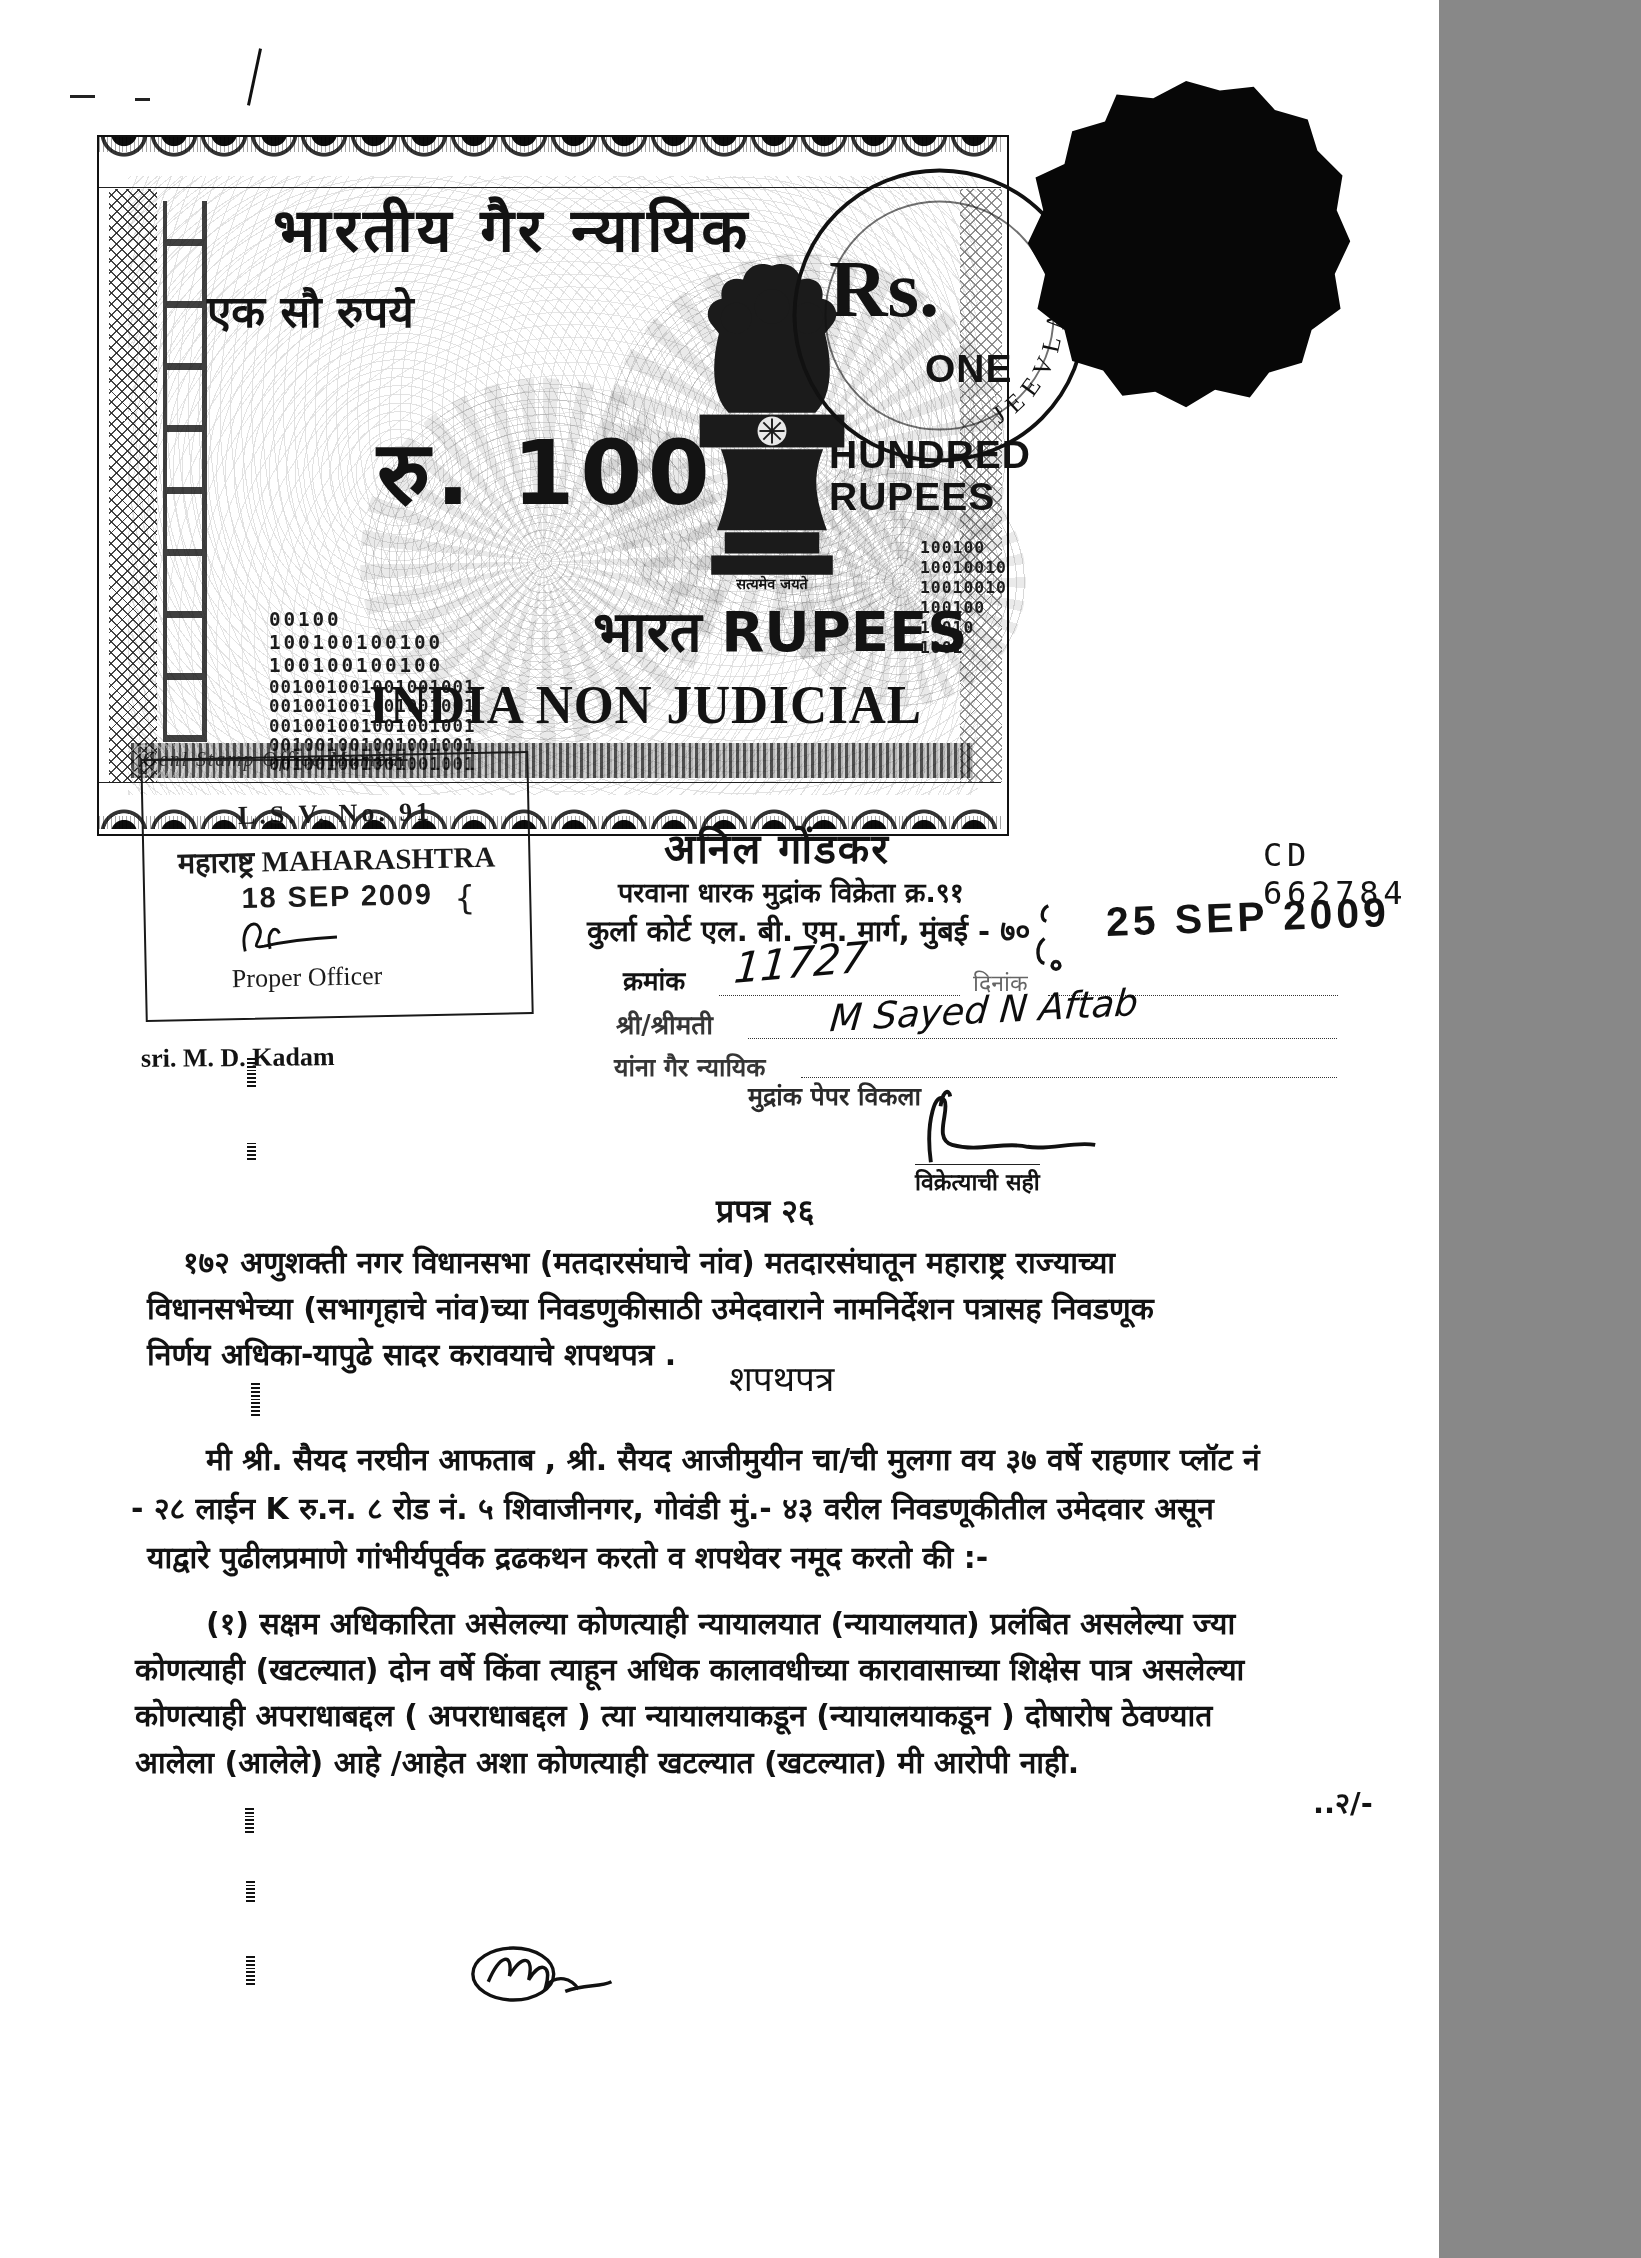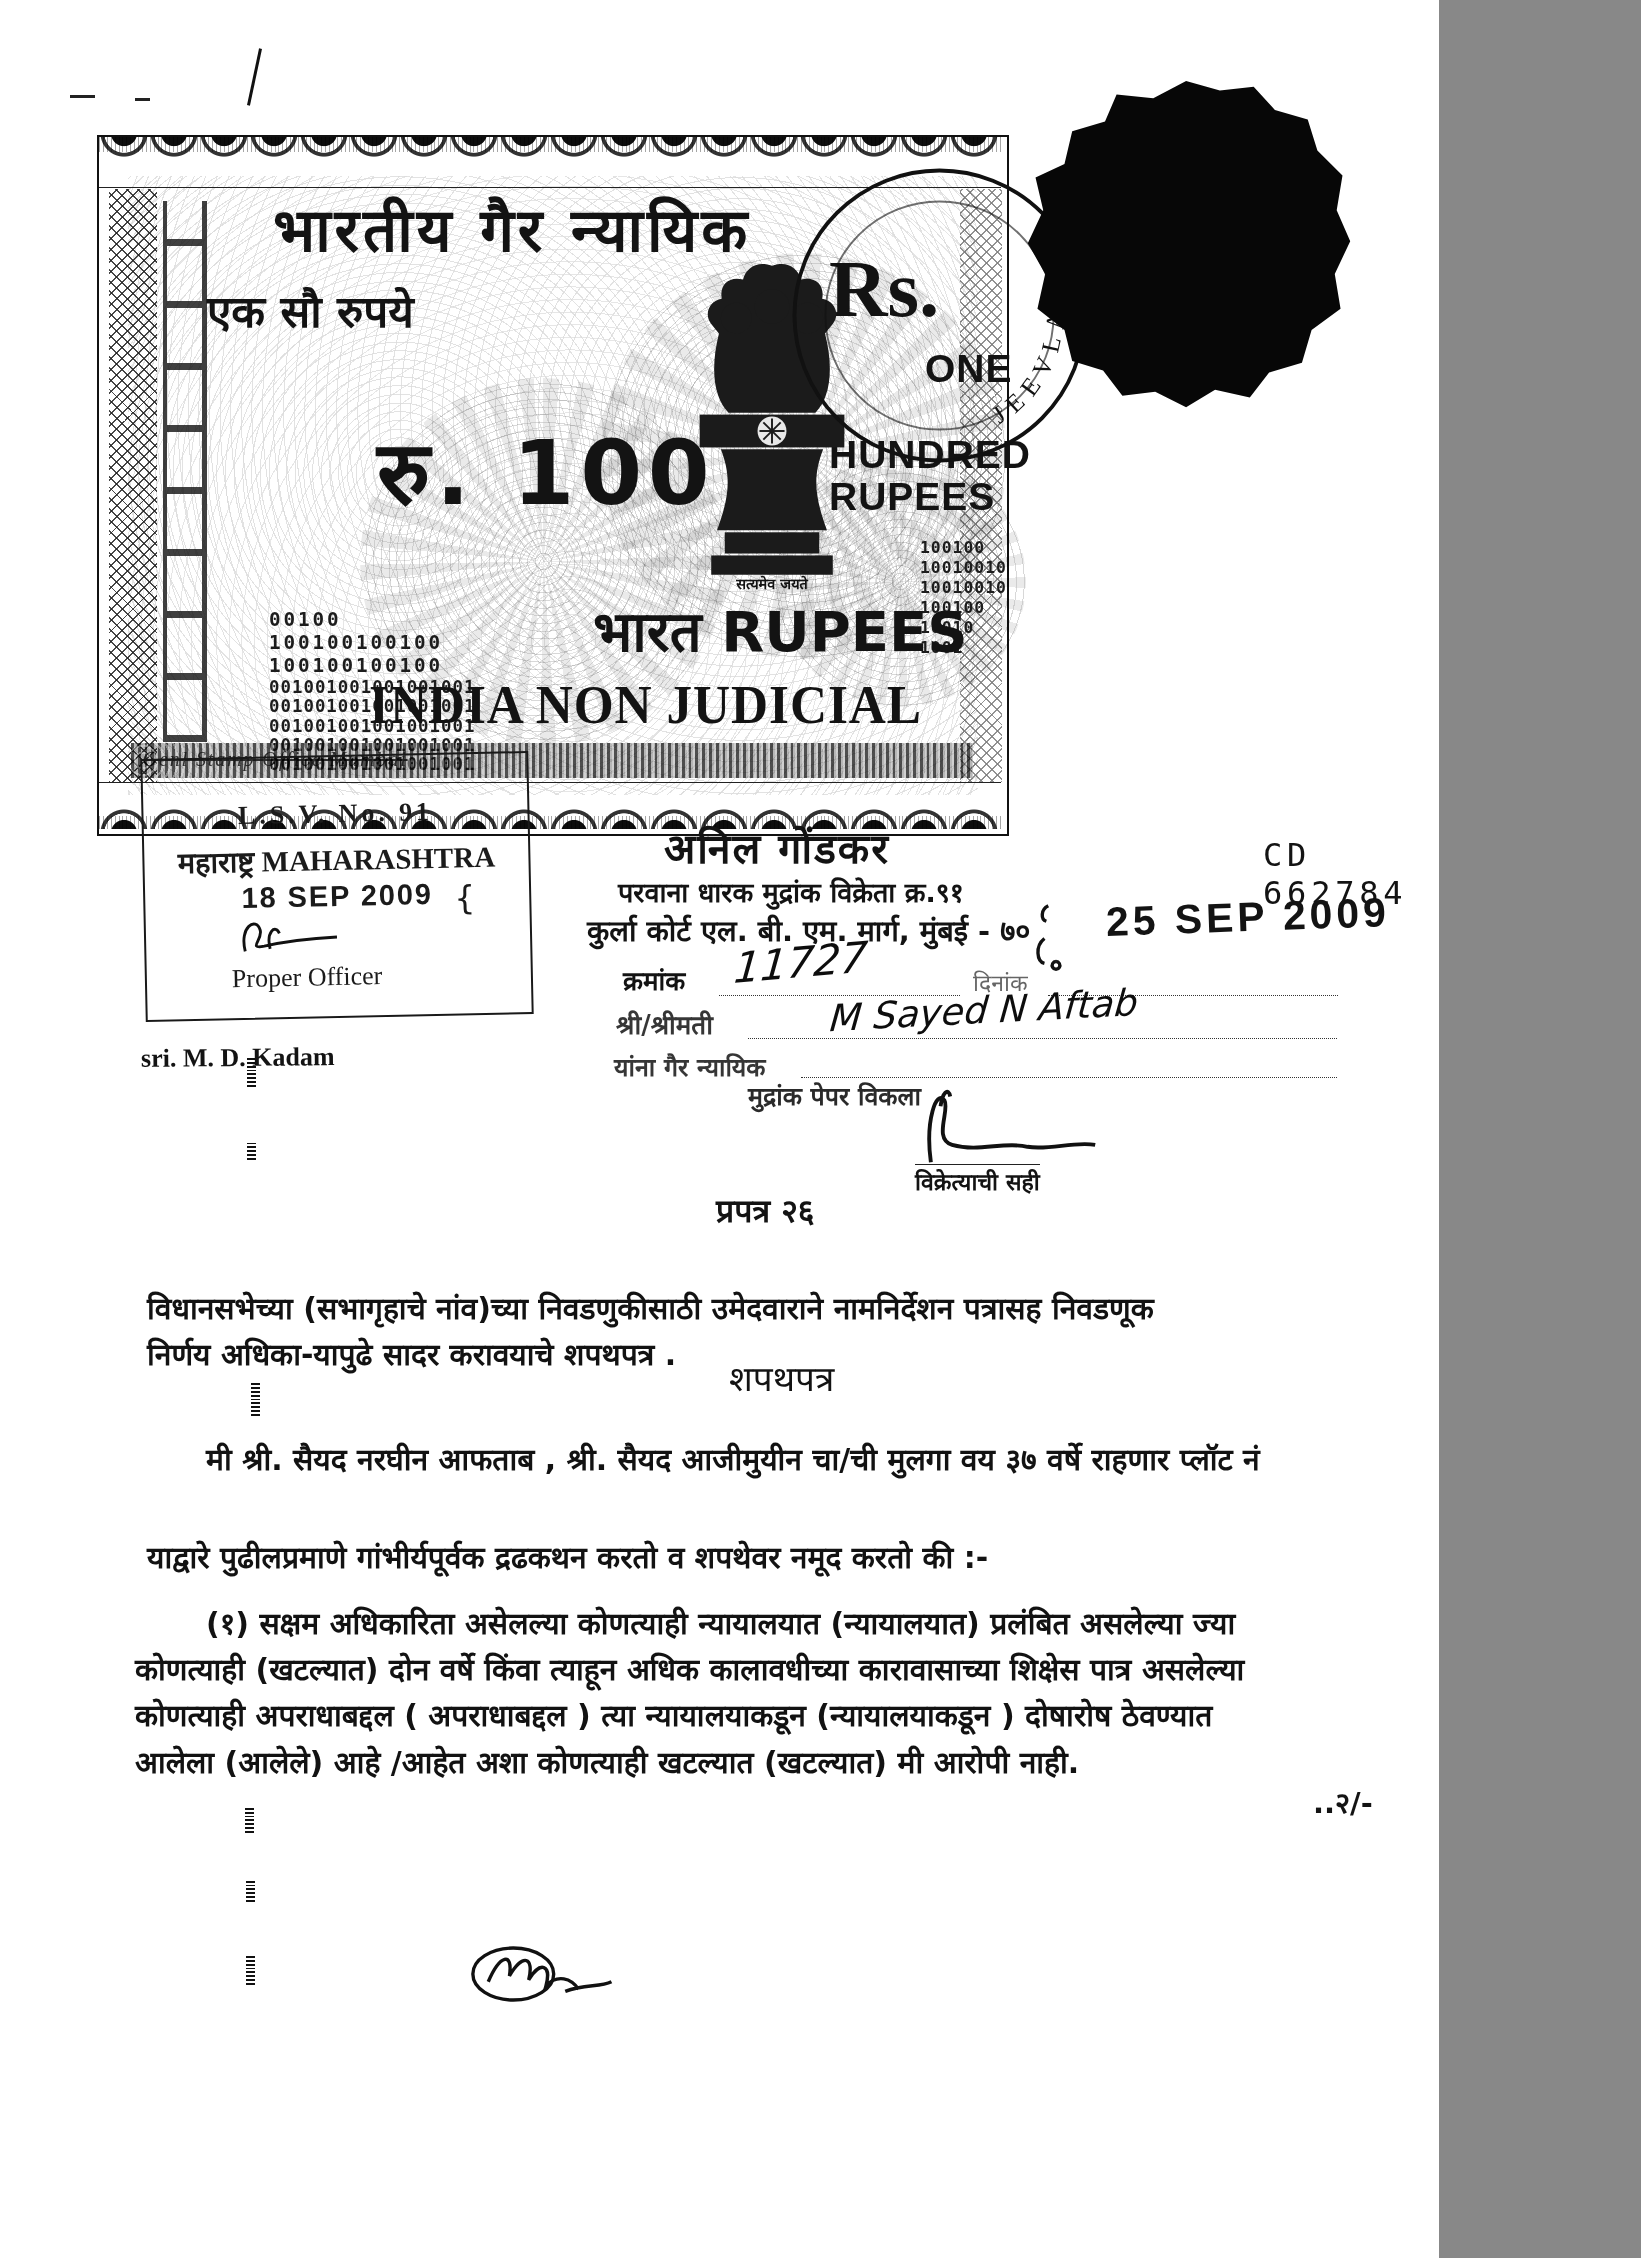--- a/index.html
+++ b/index.html
@@ -187,26 +187,28 @@
     <path d="M18,6 C10,10 10,20 16,22 M14,40 C4,48 6,64 14,66 M26,64 a4,4 0 1,0 .1,0" stroke="#111" stroke-width="3.5" fill="none"></path>
   </svg>
 
   <svg class="abs" style="left:898px;top:1081px" width="203" height="89" viewBox="0 0 210 92">
     <path d="M34,84 C28,40 40,8 48,20 C54,30 36,60 56,66 C84,74 110,62 134,68 C156,72 182,62 204,66 M44,26 C46,12 52,6 54,16" stroke="#111" stroke-width="4" fill="none"></path>
   </svg>
   <div class="abs dev" style="left:915px;top:1164px;font-size:23px;font-weight:600;border-top:1.9px solid #222;padding-top:0">विक्रेत्याची सही</div>
 
   <div class="abs dev" style="left:716px;top:1188px;font-size:32px;font-weight:bold">प्रपत्र २६</div>
 
+  <div class="abs dev para" style="left:183px;top:1241px">१७२ अणुशक्ती नगर विधानसभा (मतदारसंघाचे नांव) मतदारसंघातून महाराष्ट्र राज्याच्या</div>
   <div class="abs dev para" style="left:147px;top:1287px">विधानसभेच्या (सभागृहाचे नांव)च्या निवडणुकीसाठी उमेदवाराने नामनिर्देशन पत्रासह निवडणूक</div>
   <div class="abs dev para" style="left:147px;top:1333px">निर्णय अधिका-यापुढे सादर करावयाचे शपथपत्र .</div>
 
   <div class="abs dev" style="left:729px;top:1354px;font-size:35px;font-weight:normal">शपथपत्र</div>
 
   <div class="abs dev para" style="left:206px;top:1438px">मी श्री. सैयद नरघीन आफताब , श्री. सैयद आजीमुयीन चा/ची मुलगा वय ३७ वर्षे राहणार  प्लॉट नं</div>
+  <div class="abs dev para" style="left:131px;top:1487px">- २८ लाईन K रु.न. ८ रोड नं. ५ शिवाजीनगर, गोवंडी मुं.- ४३  वरील निवडणूकीतील  उमेदवार असून</div>
   <div class="abs dev para" style="left:147px;top:1536px">याद्वारे पुढीलप्रमाणे गांभीर्यपूर्वक द्रढकथन करतो व शपथेवर नमूद करतो की :-</div>
 
   <div class="abs dev para" style="left:206px;top:1602px">(१) सक्षम अधिकारिता असेलल्या कोणत्याही न्यायालयात (न्यायालयात) प्रलंबित असलेल्या ज्या</div>
   <div class="abs dev para" style="left:135px;top:1648px">कोणत्याही (खटल्यात) दोन वर्षे किंवा त्याहून अधिक कालावधीच्या कारावासाच्या शिक्षेस पात्र असलेल्या</div>
   <div class="abs dev para" style="left:135px;top:1694px">कोणत्याही अपराधाबद्दल  ( अपराधाबद्दल )  त्या न्यायालयाकडून (न्यायालयाकडून ) दोषारोष ठेवण्यात</div>
   <div class="abs dev para" style="left:135px;top:1741px">आलेला (आलेले) आहे /आहेत अशा कोणत्याही खटल्यात  (खटल्यात) मी आरोपी नाही.</div>
 
   <div class="abs dev" style="left:1313px;top:1782px;font-size:29px;font-weight:bold">..२/-</div>
 
   <div class="abs smudge" style="left:247px;top:1058px;height:29px"></div>

